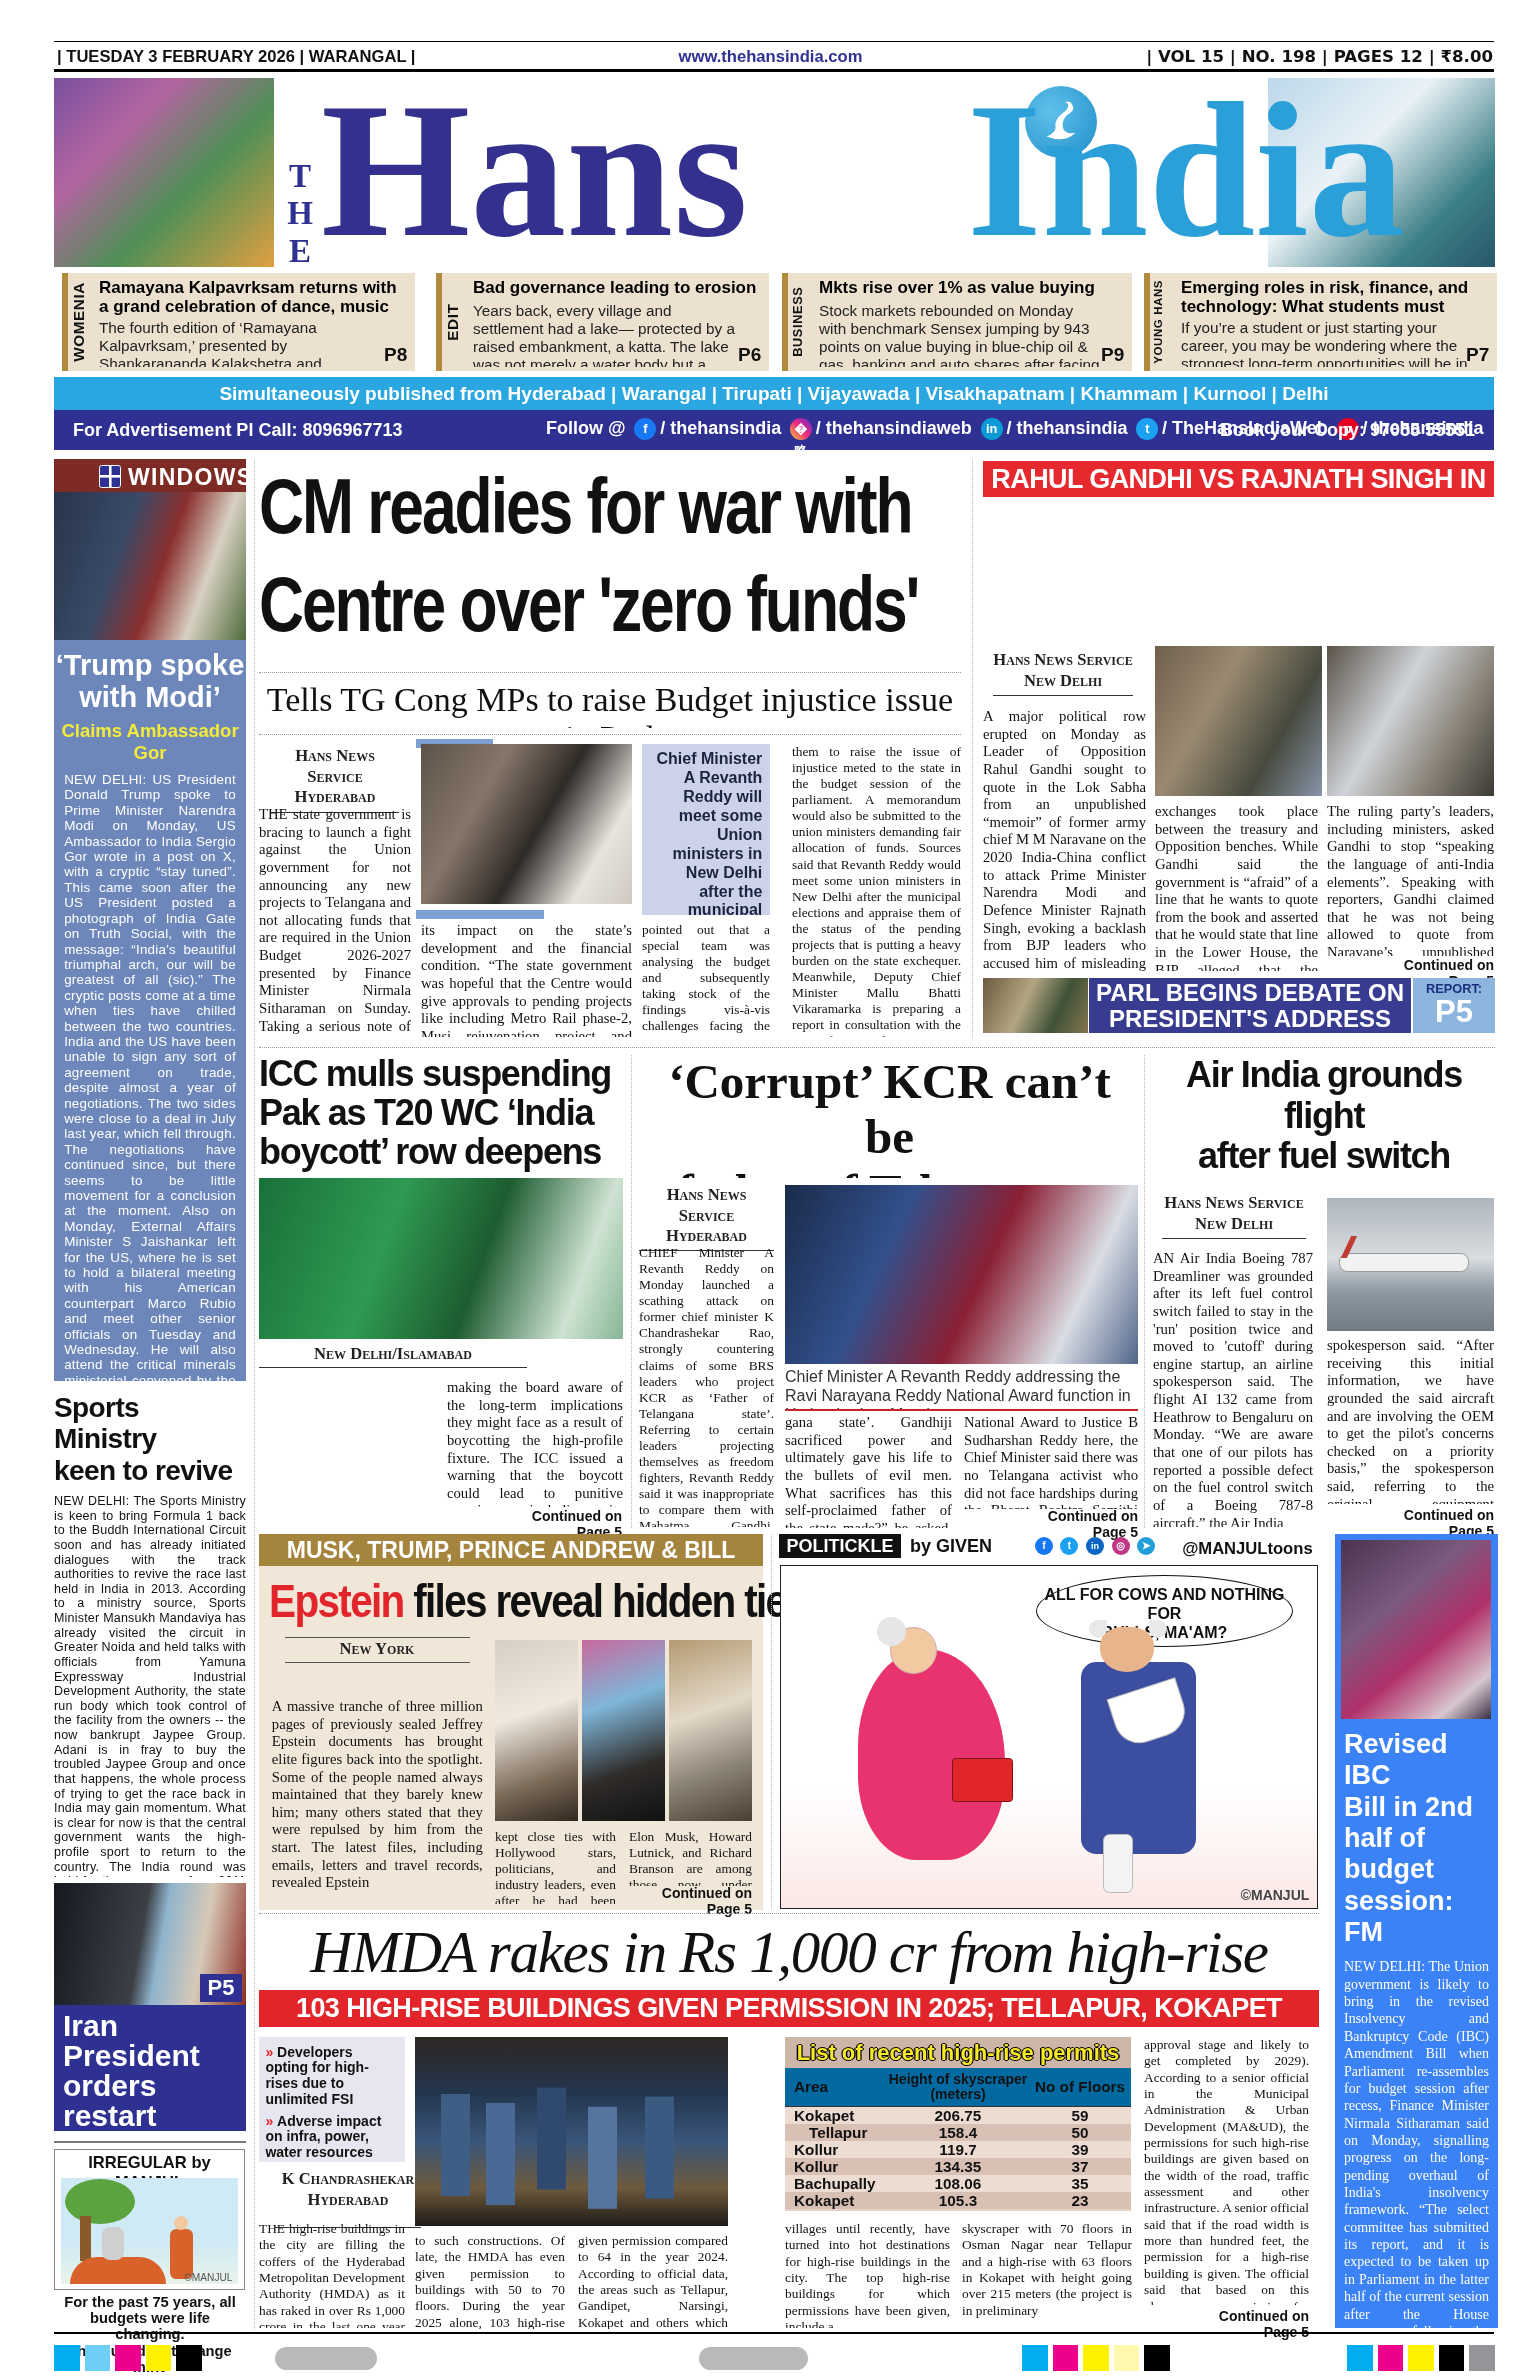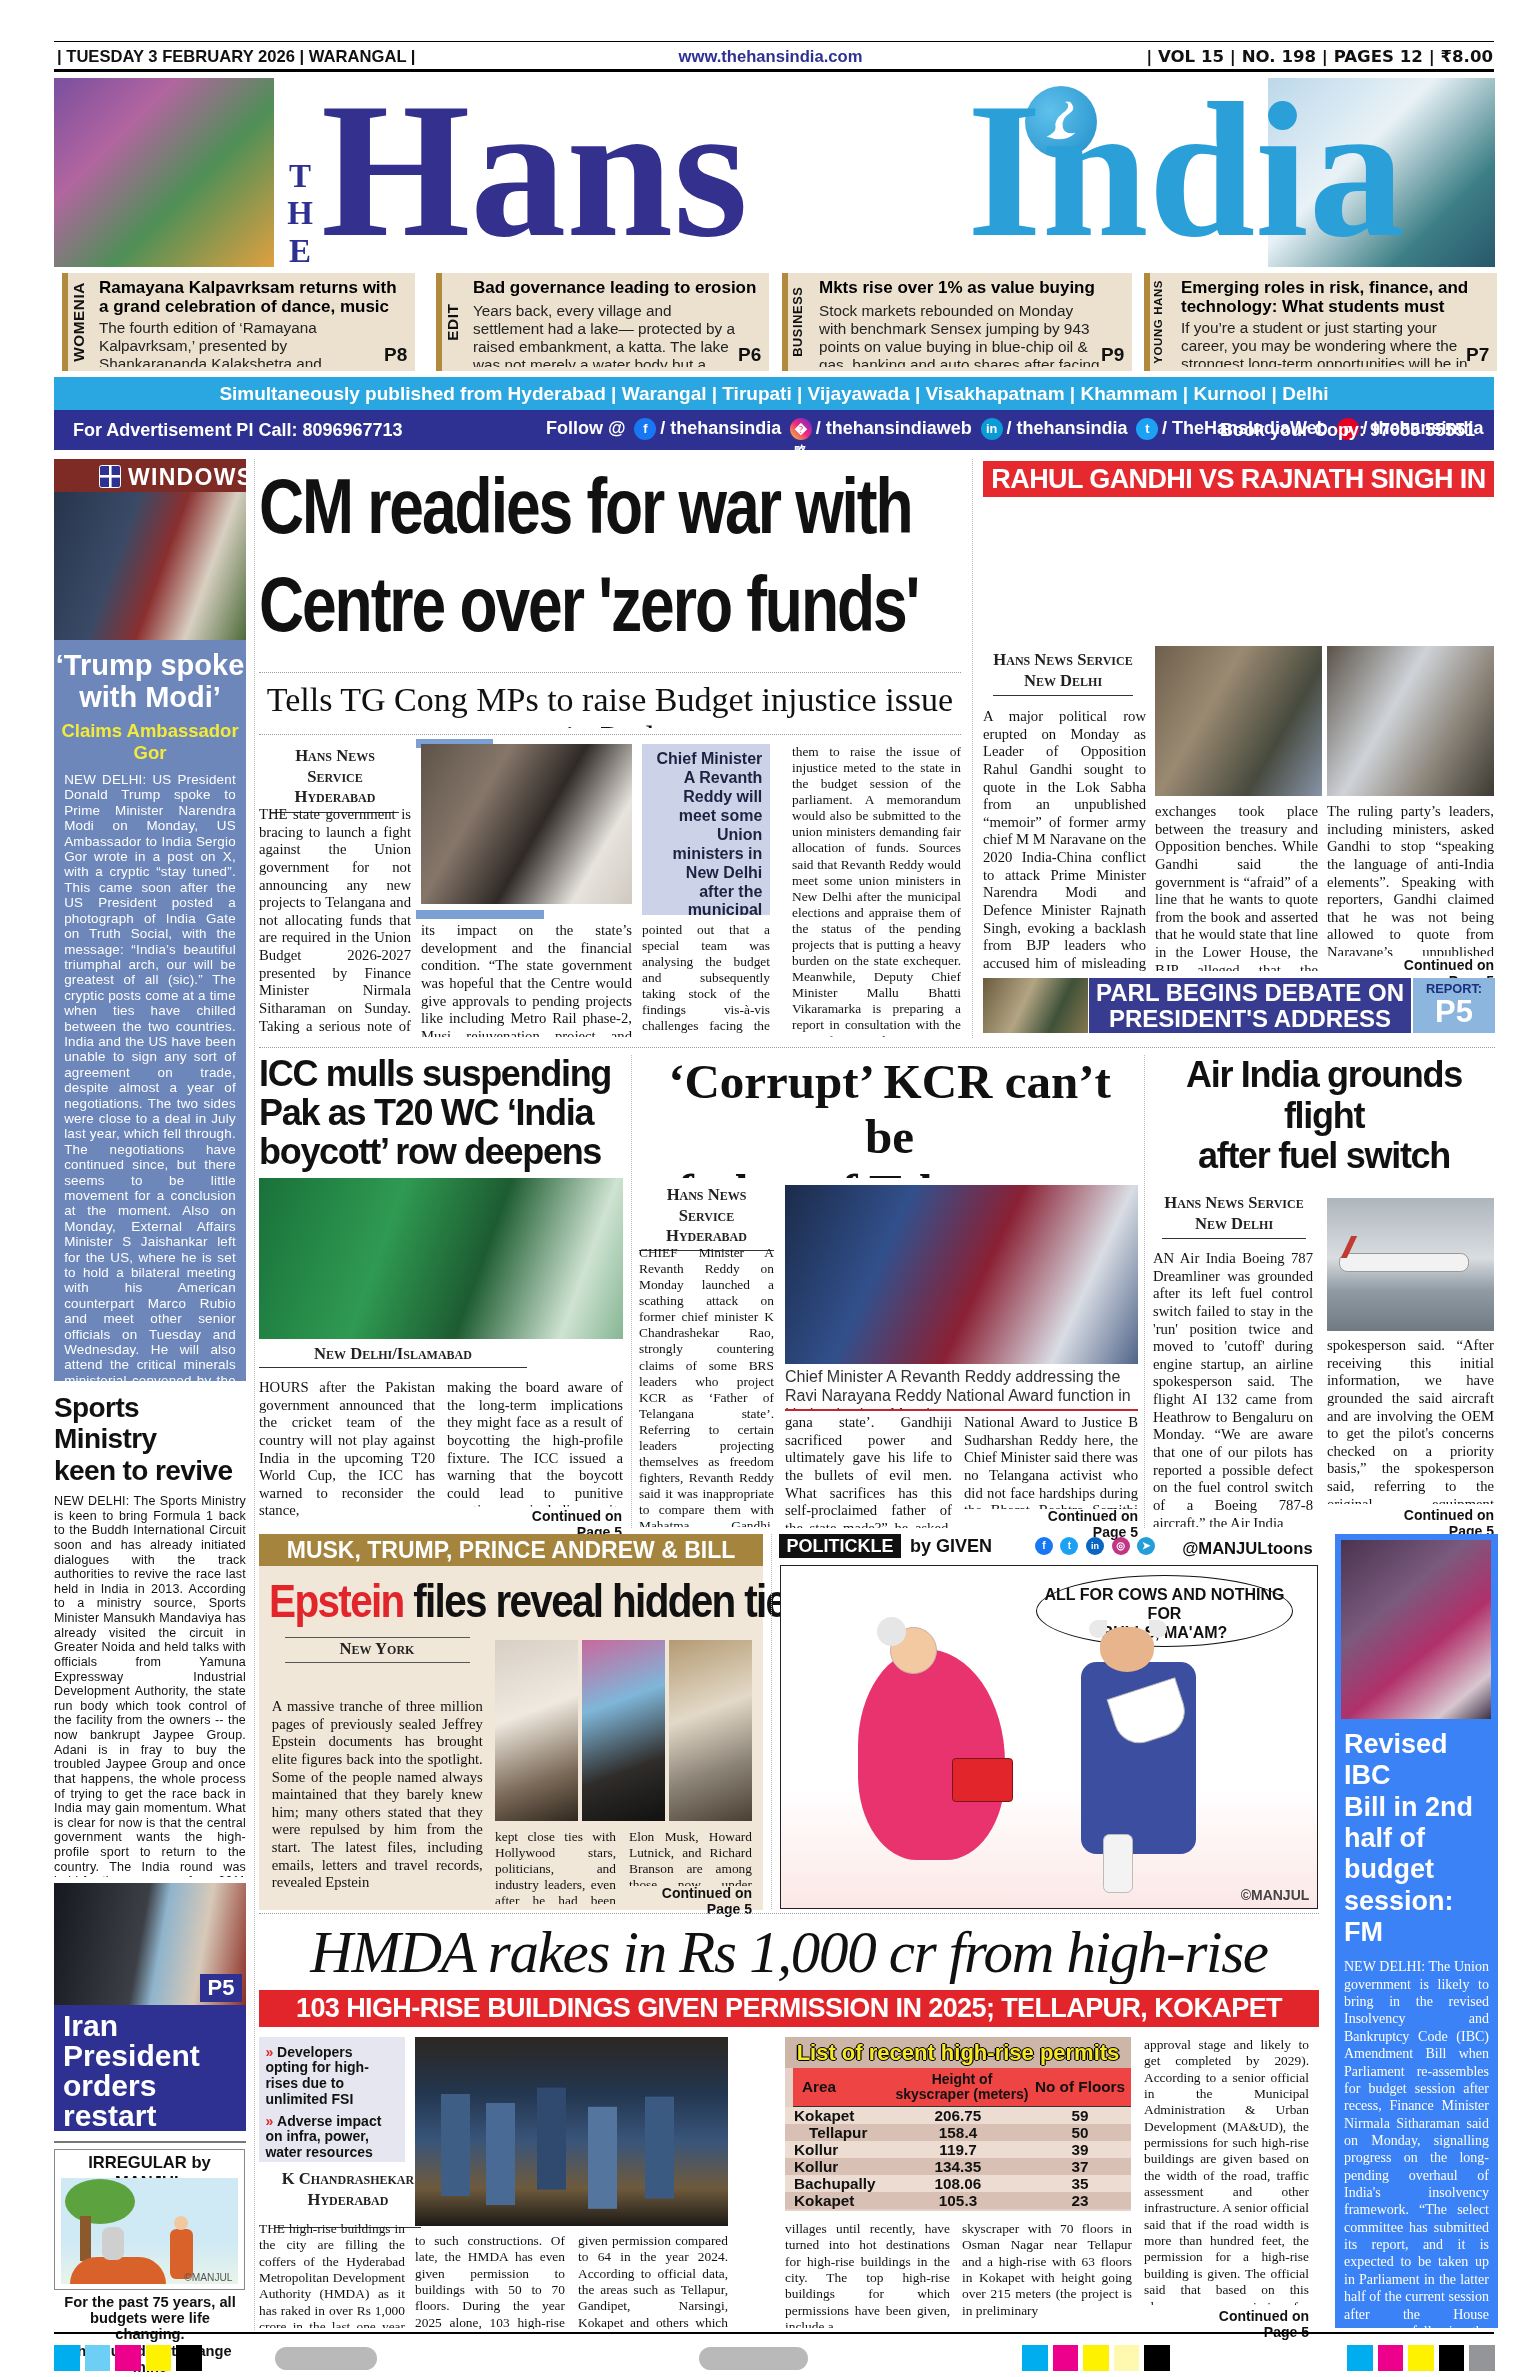--- a/index.html
+++ b/index.html
@@ -197,21 +197,20 @@
     <div class="b" style="font-size:12.8px;color:#1c2f7d;padding-top:2.6px;">REPORT:</div>
     <div class="b w" style="font-size:31px;line-height:1;">P5</div>
   </div>
   <div class="ab dotrule" style="left:259px;top:1047px;width:1236px;"></div>
 
   <div class="ab b pre clip" style="left:259px;top:1055px;width:370px;height:119px;font-size:36px;line-height:1.08;letter-spacing:-1.3px;">ICC mulls suspending
 Pak as T20 WC ‘India
 boycott’ row deepens</div>
   <div class="ab ph" style="left:259px;top:1178px;width:364px;height:161px;background:linear-gradient(110deg,#19713a 0%,#2f9a52 35%,#1d5c31 60%,#cfe3d2 85%,#86b694 100%);"></div>
   <div class="ab byline" style="left:259px;top:1344px;width:268px;border-bottom:1.9px solid #333;padding-bottom:2.6px;">New Delhi/Islamabad</div>
-  <div class="ab body23 clip" style="left:259px;top:1379px;width:176px;height:148px;">HOURS after the Pakistan government announced that the cricket team of the country will not play against India in the upcoming T20 World Cup, the ICC has warned to reconsider the stance,</div>
   <div class="ab body23 clip" style="left:447px;top:1379px;width:176px;height:128px;">making the board aware of the long-term implications they might face as a result of boycotting the high-profile fixture.
 The ICC issued a warning that the boycott could lead to punitive sanctions, including its suspension.</div>
   <div class="ab contd" style="left:501px;top:1508px;width:121px;">Continued on Page 5</div>
 
   <div class="ab vdot" style="left:631px;top:1055px;height:473px;"></div>
 
   <div class="ab serif b c pre clip" style="left:639px;top:1055px;width:501px;height:123px;font-size:49px;line-height:1.12;">‘Corrupt’ KCR can’t be
 father of Telangana: CM</div>
   <div class="ab byline byrule" style="left:639px;top:1185px;width:135px;padding-bottom:3.2px;">
     <span>Hans News Service</span><br>
@@ -317,21 +316,21 @@
 
   <div class="ab ph" style="left:415px;top:2037px;width:313px;height:189px;background:linear-gradient(180deg,#2c2722 0%,#23364f 30%,#39557a 55%,#6e5a3c 80%,#1d1a16 100%);">
     <span class="ab" style="left:25.5px;top:57px;width:29px;height:102px;background:#3f5e86;box-shadow:45px 9px 0 #486a94,96px -6.4px 0 #2f4a6e,147px 12.8px 0 #54759e,204px 2.6px 0 #3b5a82;"></span>
   </div>
   <div class="ab body21 clip" style="left:415px;top:2233px;width:150px;height:96px;">to such constructions.
 Of late, the HMDA has even given permission to buildings with 50 to 70 floors. During the year 2025 alone, 103 high-rise buildings were</div>
   <div class="ab body21 clip" style="left:578px;top:2233px;width:150px;height:96px;">given permission compared to 64 in the year 2024. According to official data, the areas such as Tellapur, Gandipet, Narsingi, Kokapet and others which were small</div>
 
   <div class="ab" style="left:785px;top:2037px;width:346px;height:174px;background:#e4d2c8;">
     <div class="c" style="height:31px;line-height:31px;background:#cdb5a7;font-size:22px;font-weight:bold;color:#f8e925;text-shadow:-1.3px 0 #000,1.3px 0 #000,0 -1.3px #000,0 1.3px #000;">List of recent high-rise permits</div>
-    <div style="display:grid;grid-template-columns:102px 1fr 102px;height:38px;border-bottom:1.9px solid #333;background:#ef4444;align-items:center;margin-left:8px;">
+    <div style="display:grid;grid-template-columns:102px 1fr 102px;height:38px;border-bottom:1.9px solid #333;background:#0369a1;align-items:center;">
       <span class="tbl-cell" style="padding-left:9px;">Area</span>
       <span class="tbl-cell c" style="font-size:14px;line-height:1.05;">Height of skyscraper (meters)</span>
       <span class="tbl-cell c">No of Floors</span>
     </div>
     <div style="display:grid;grid-template-columns:102px 1fr 102px;height:17px;align-items:center;background:#ecdcd2;">
         <span class="tbl-cell" style="padding-left:9px;">Kokapet</span>
         <span class="tbl-cell c">206.75</span>
         <span class="tbl-cell c">59</span>
       </div>
     <div style="display:grid;grid-template-columns:102px 1fr 102px;height:17px;align-items:center;background:#d9c0b4;">

